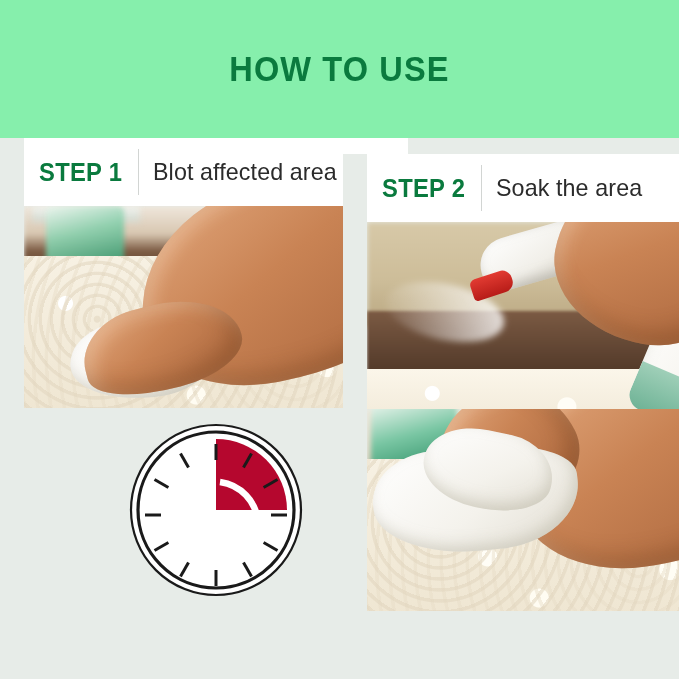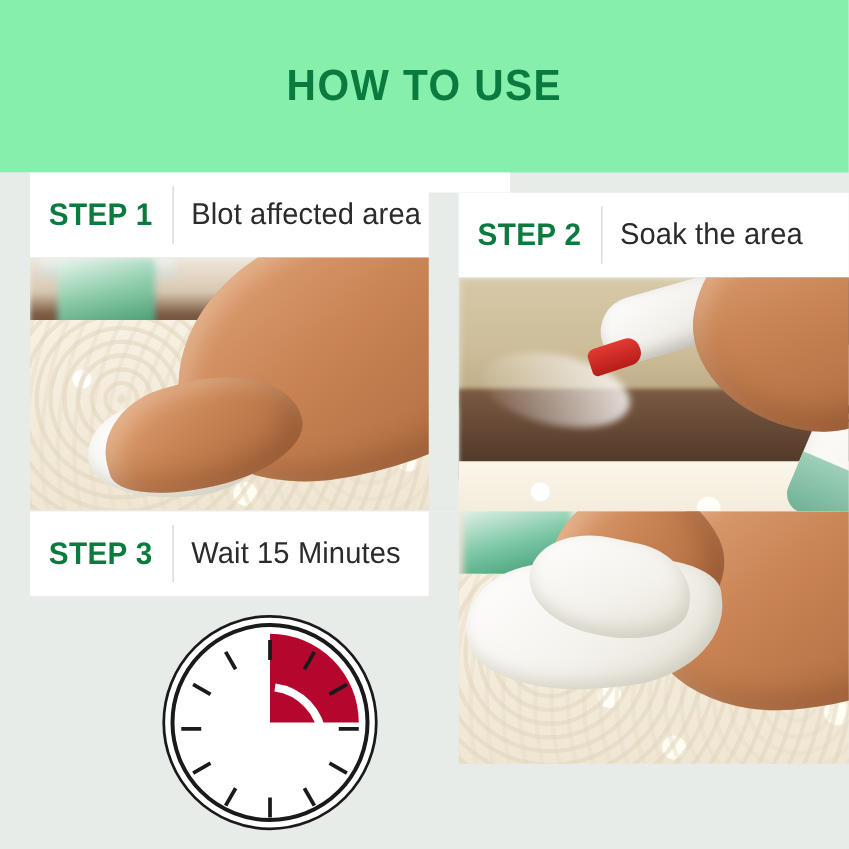--- a/index.html
+++ b/index.html
@@ -357,25 +357,20 @@
             <div class="lbl-mint"></div>
           </div>
           <div class="s2-sprayer"></div>
           <div class="s2-trigger"></div>
           <div class="skin s2-hand"></div>
         </div>
       </div>
     </div>
 
     <div class="card c3">
-      <div class="card-header">
-        <span class="step-label">STEP 3</span>
-        <span class="header-divider"></span>
-        <span class="step-desc">Wait 15 Minutes</span>
-      </div>
       <div class="card-body">
         <div class="clock-wrap">
           <svg class="clock-svg" width="176" height="176" viewBox="0 0 176 176">
 
             <circle cx="88" cy="88" r="85" fill="#ffffff" stroke="#1a1a1a" stroke-width="2.2"></circle>
 
             <circle cx="88" cy="88" r="78" fill="#ffffff" stroke="#1a1a1a" stroke-width="3.2"></circle>
 
             <path d="M 88 88 L 88 17 A 71 71 0 0 1 159 88 Z" fill="#b5072e"></path>
 

